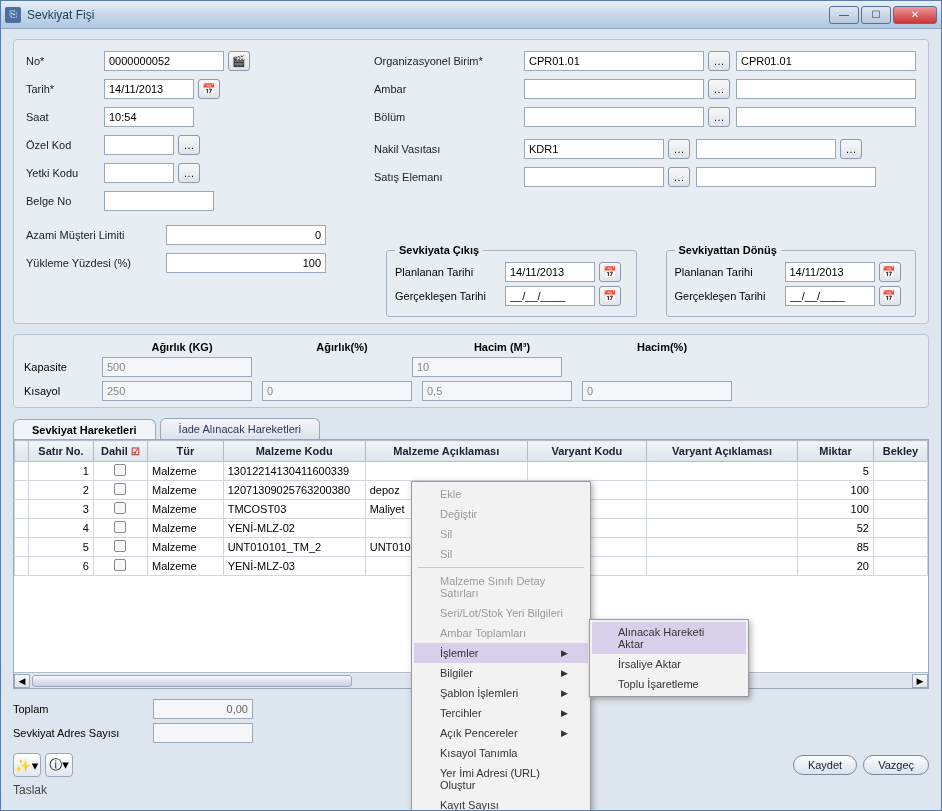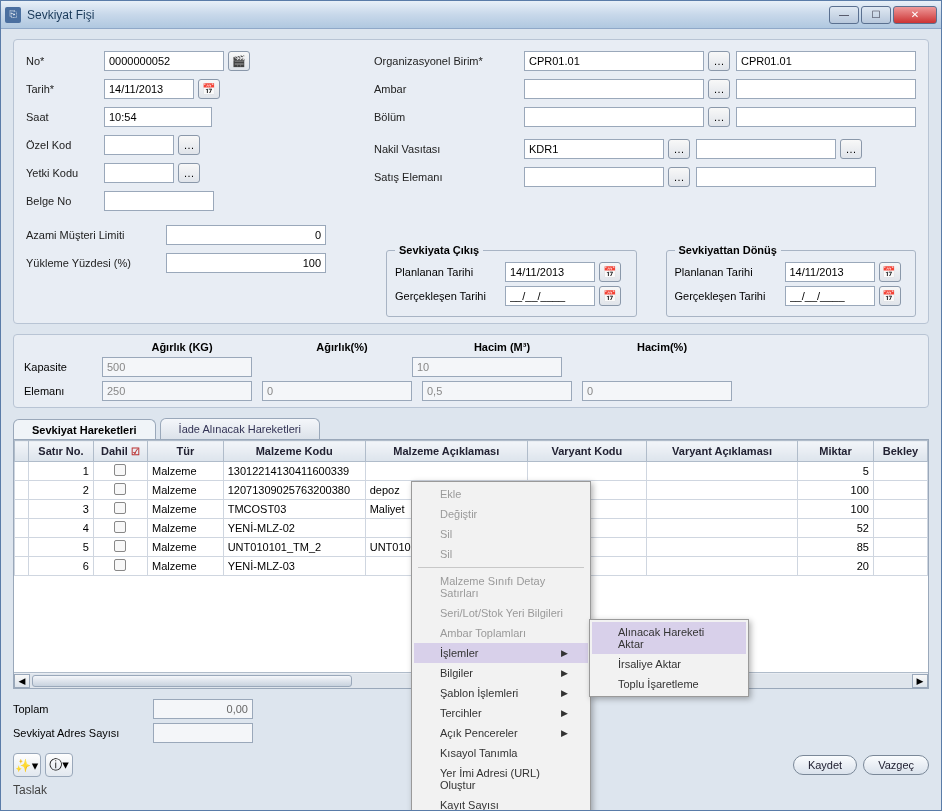--- a/index.html
+++ b/index.html
@@ -264,21 +264,21 @@
             <input type="text" style="width: 120px;" value="0000000052">
             <div class="mini-btn">🎬</div>
           </div>
           <div class="row">
             <div class="lbl">Tarih*</div>
             <input type="text" style="width: 90px;" value="14/11/2013">
             <div class="mini-btn">📅</div>
           </div>
           <div class="row">
             <div class="lbl">Saat</div>
-            <input type="text" style="width: 108px;" value="10:54">
+            <input type="text" style="width: 90px;" value="10:54">
           </div>
           <div class="row">
             <div class="lbl">Özel Kod</div>
             <input type="text" style="width: 70px;" value="">
             <div class="mini-btn">…</div>
           </div>
           <div class="row">
             <div class="lbl">Yetki Kodu</div>
             <input type="text" style="width: 70px;" value="">
             <div class="mini-btn">…</div>
@@ -374,21 +374,21 @@
         <div class="w-col">Hacim (M³)</div>
         <div class="w-col">Hacim(%)</div>
       </div>
       <div class="w-row">
         <div class="lbl0">Kapasite</div>
         <input type="text" readonly="" value="500" style="">
         <div style="width:160px"></div>
         <input type="text" readonly="" value="10" style="">
       </div>
       <div class="w-row">
-        <div class="lbl0">Elemanı</div>
+        <div class="lbl0">Kısayol</div>
         <input type="text" readonly="" value="250" style="">
         <div style="width:10px"></div>
         <input type="text" readonly="" value="0" style="">
         <div style="width:10px"></div>
         <input type="text" readonly="" value="0,5" style="">
         <div style="width:10px"></div>
         <input type="text" readonly="" value="0" style="">
       </div>
     </div>
 

